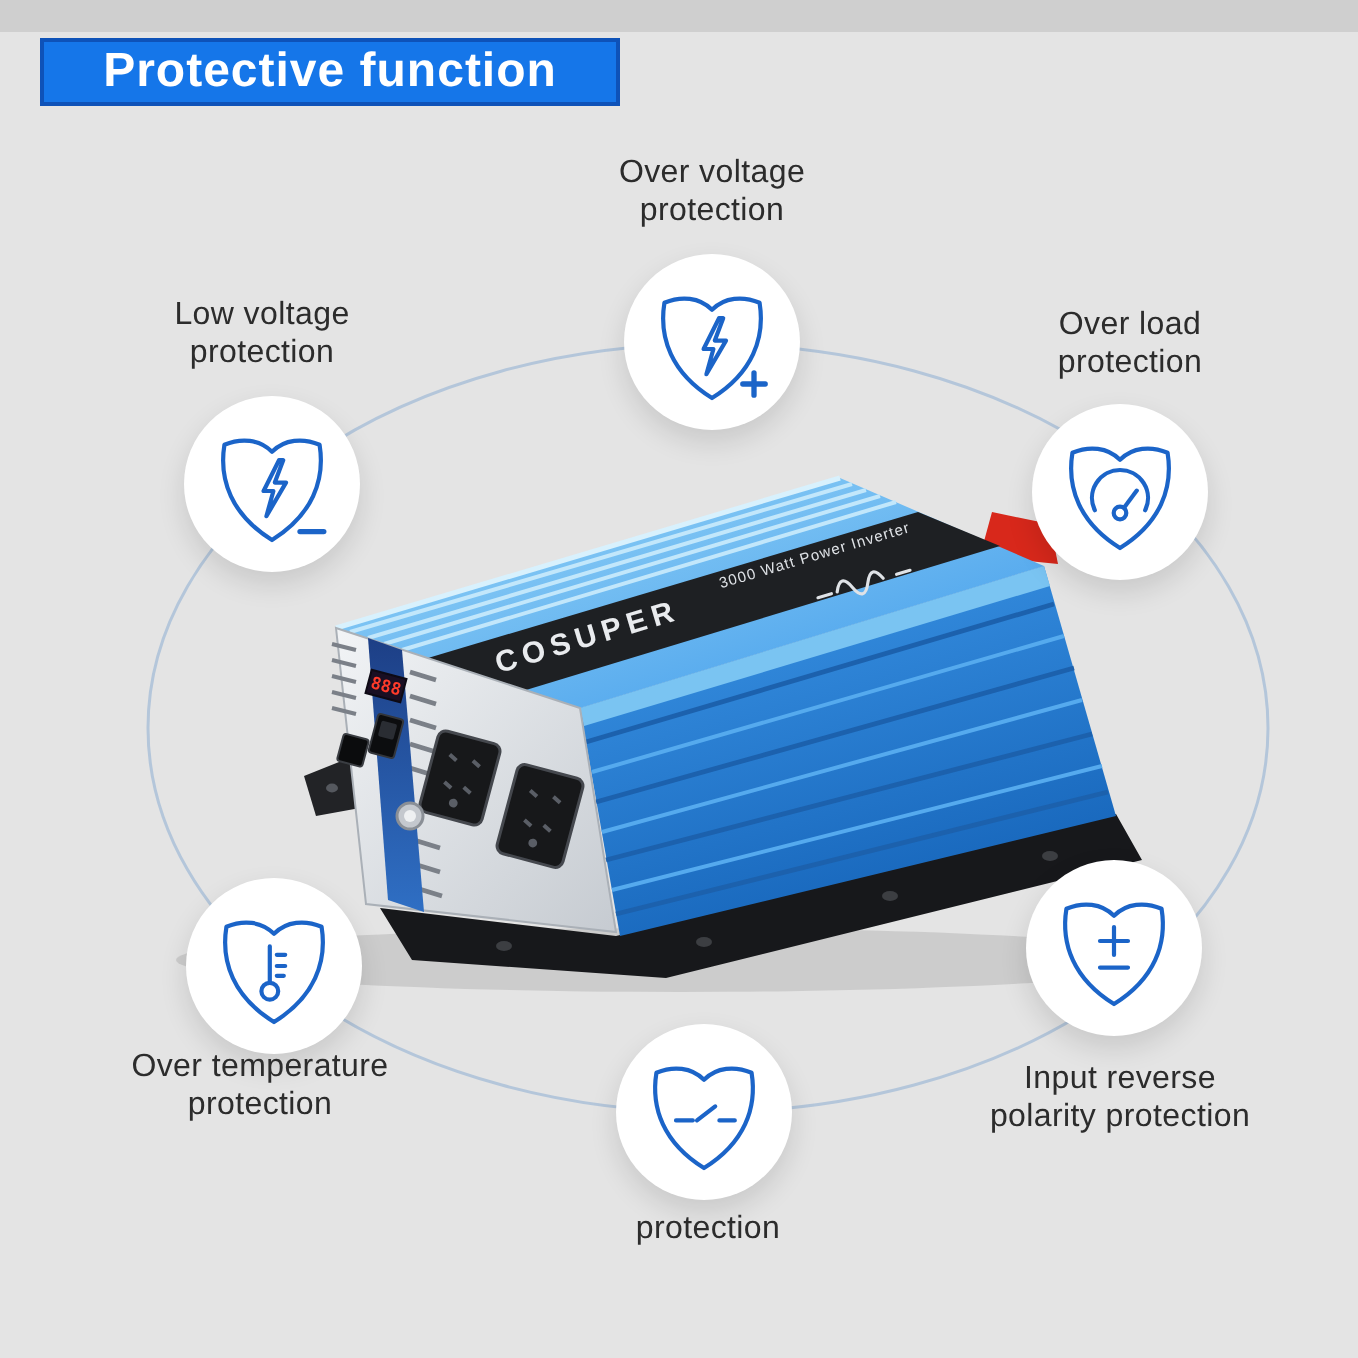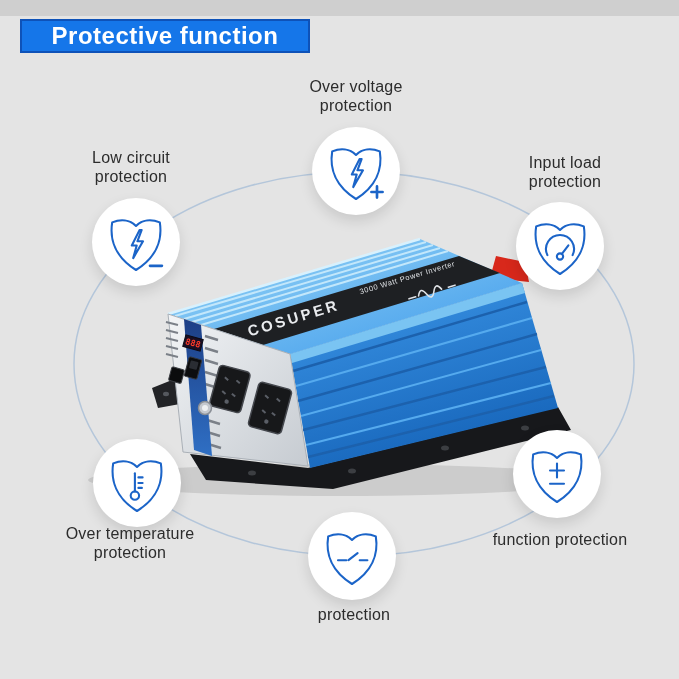--- a/index.html
+++ b/index.html
@@ -190,35 +190,36 @@
       <path d="M40 45 L60 45 M50 35 L50 55 M40 64 L60 64" stroke-width="3.2"></path>
     </svg>
   </div>
 
   <div class="label" style="left:246px;top:61px;width:220px;">
     <div>Over voltage</div>
     <div>protection</div>
   </div>
 
   <div class="label" style="left:26px;top:132px;width:210px;">
-    <div>Low circuit</div>
+    <div>Low voltage</div>
     <div>protection</div>
   </div>
 
   <div class="label" style="left:460px;top:137px;width:210px;">
-    <div>Input load</div>
+    <div>Over load</div>
     <div>protection</div>
   </div>
 
   <div class="label" style="left:20px;top:508px;width:220px;">
     <div>Over temperature</div>
     <div>protection</div>
   </div>
 
   <div class="label" style="left:447px;top:514px;width:226px;">
-    <div>function protection</div>
+    <div>Input reverse</div>
+    <div>polarity protection</div>
   </div>
 
   <div class="label" style="left:244px;top:589px;width:220px;">
     <div>protection</div>
   </div>
 
 </div>
 
 </body></html>

